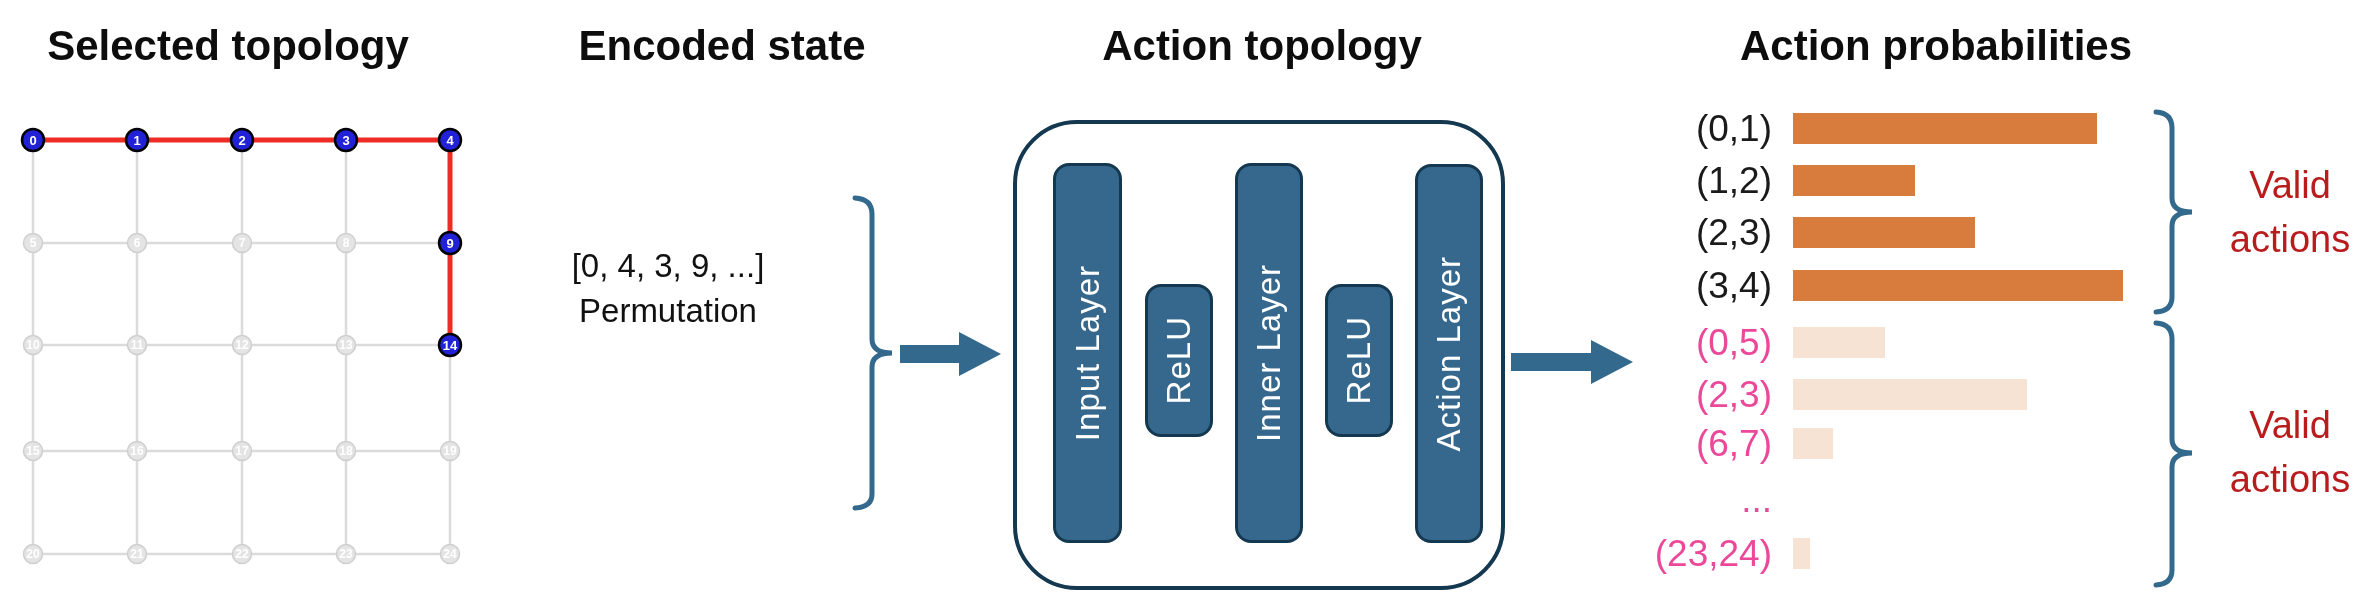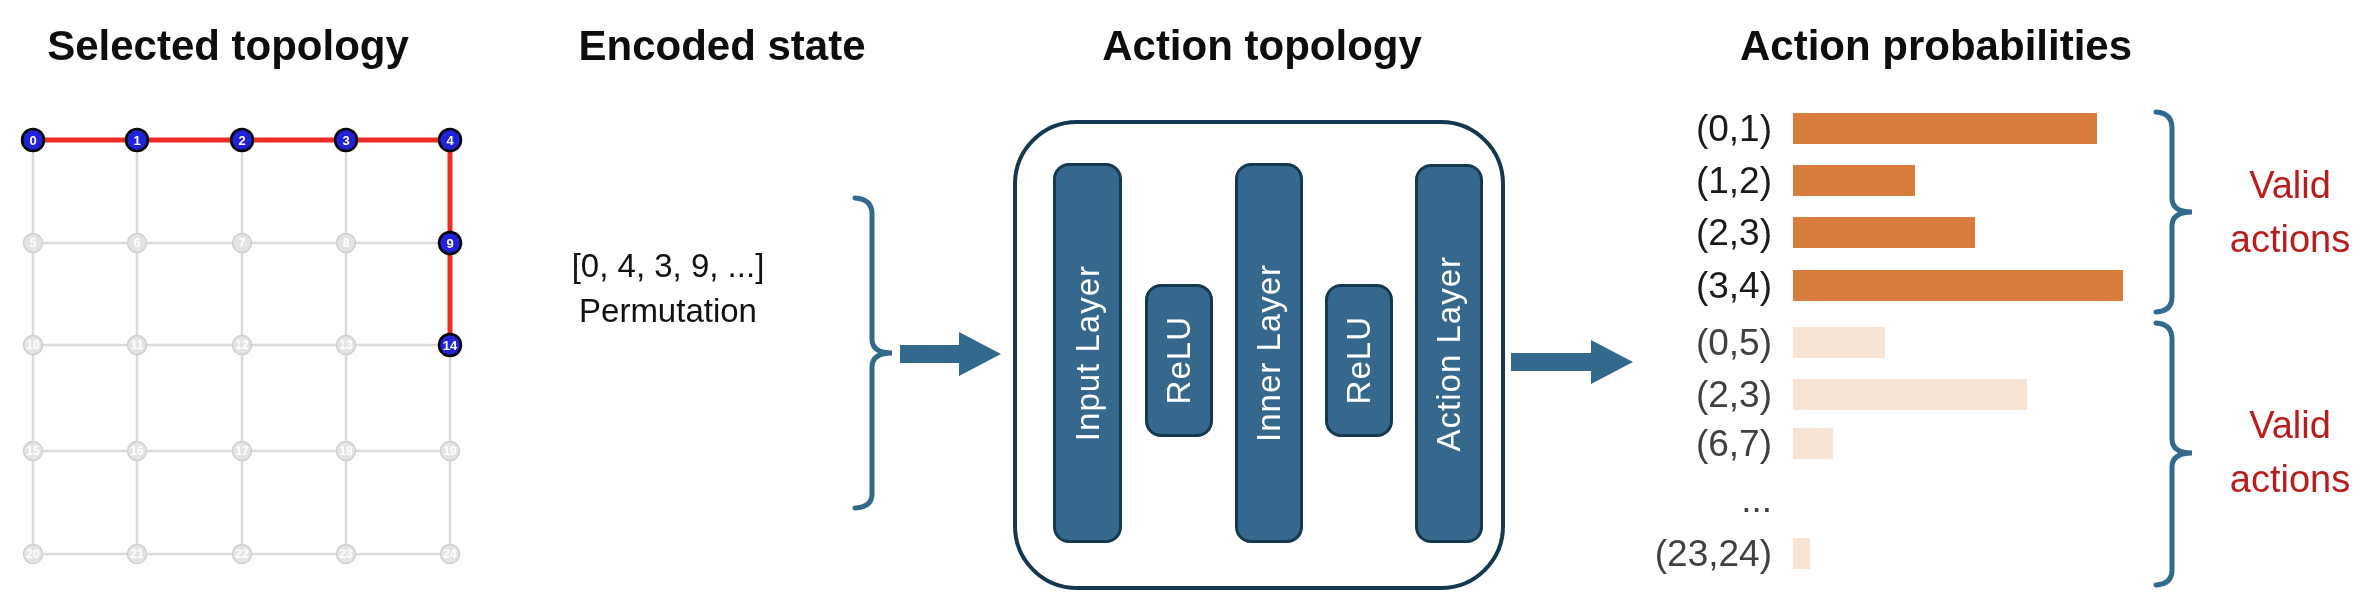--- a/index.html
+++ b/index.html
@@ -26,21 +26,21 @@
   }
   .layer-pill span {
     writing-mode:vertical-rl; transform:rotate(180deg);
     color:#ffffff; font-size:33px; white-space:nowrap; letter-spacing:1px;
   }
   .prob-label {
     position:absolute; left:1540px; width:232px; height:31px;
     display:flex; align-items:center; justify-content:flex-end;
     font-size:37px; color:#1a1a1a; white-space:nowrap;
   }
-  .prob-label.masked { color:#404040; }
+  .prob-label.masked { color:#ec4899; }
   .prob-bar { position:absolute; left:1793px; height:31px; }
   .brace-label {
     position:absolute; transform:translateX(-50%); text-align:center;
     font-size:38px; line-height:54px; color:#b91c1c; white-space:nowrap;
   }
 </style>
 </head>
 <body>
 
 <div id="stage">

